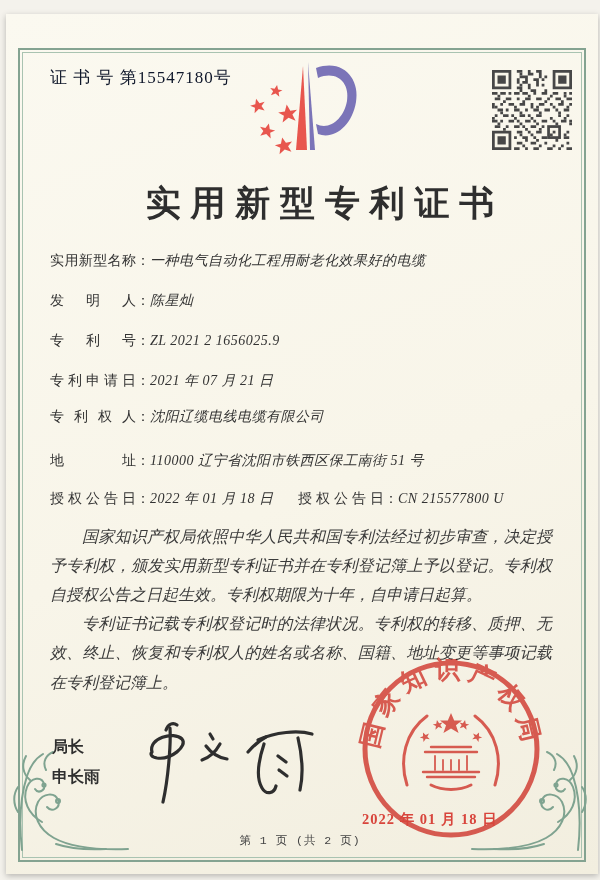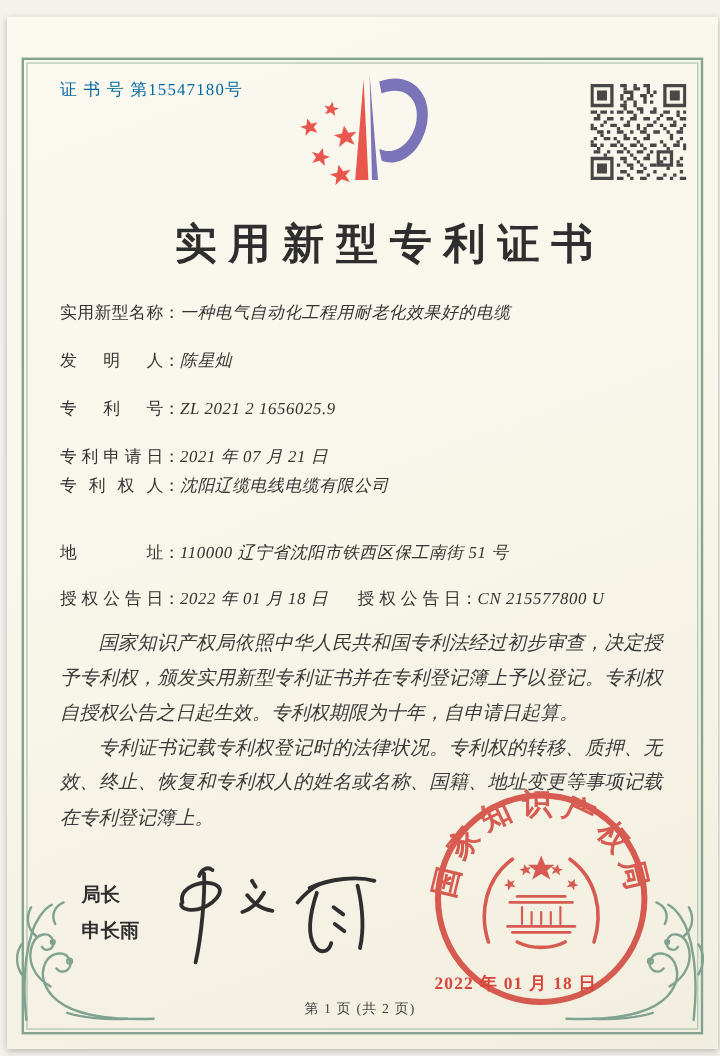--- a/index.html
+++ b/index.html
@@ -15,21 +15,21 @@
     background:linear-gradient(160deg,#fbf9f0 0%,#f8f5e9 55%,#f2eedf 100%);
     box-shadow:0 2px 6px rgba(0,0,0,.25);
   }
   .frame{
     position:absolute;left:18px;top:48px;width:564px;height:810px;
     border:2px solid #84a391;
   }
   .frame-inner{position:absolute;inset:2px;border:1px solid #a9c3b1;}
   .cert-no{
     position:absolute;left:50px;top:66px;
-    font-size:14px;color:#0369a1;letter-spacing:1px;
+    font-size:17px;color:#0f172a;letter-spacing:1px;
   }
   .logo{position:absolute;left:236px;top:54px;}
   .qr{position:absolute;left:492px;top:70px;}
   .title{
     position:absolute;left:0;top:180px;width:600px;
     text-align:center;font-size:35px;font-weight:600;color:#2e2e2e;
     letter-spacing:.28em;text-indent:.28em;margin-left:20px;
   }
   .field-row{position:absolute;left:50px;font-size:14px;color:#333;white-space:nowrap;}
   .flabel{
@@ -44,32 +44,32 @@
   .grant-pair2{position:absolute;left:298px;}
   .paras{
     position:absolute;left:50px;top:522px;width:502px;
     font-size:16px;line-height:1.82;color:#3b3b3b;
     text-align:justify;font-style:italic;
   }
   .paras p{margin:0;text-indent:2em;}
   .signer{
     position:absolute;left:52px;top:732px;
     font-family:"Liberation Sans","DejaVu Sans",sans-serif;
-    font-weight:bold;font-size:16px;color:#2f2f2f;line-height:1.9;margin-left:16px;
+    font-weight:bold;font-size:16px;color:#2f2f2f;line-height:1.9;
   }
   .signature{position:absolute;left:130px;top:710px;}
   .seal{position:absolute;left:356px;top:654px;opacity:.9;mix-blend-mode:multiply;}
   .seal-date{
     position:absolute;left:362px;top:810px;
     color:#d8453c;font-size:14.5px;letter-spacing:1px;font-weight:600;
     z-index:5;
   }
   .footer{
     position:absolute;left:0;top:833px;width:600px;text-align:center;
-    font-size:11.5px;color:#444;letter-spacing:1px;
+    font-size:11.5px;color:#444;letter-spacing:1px;font-family:Liberation Mono, monospace;
   }
   .flourish{position:absolute;top:748px;}
   .flourish.left{left:8px;}
   .flourish.right{left:470px;transform:scaleX(-1);}
 </style>
 </head>
 <body>
 
 <div class="page">
   <div class="paper"></div>
@@ -149,21 +149,21 @@
   </div>
   <div class="field-row" style="top:292px">
     <span class="flabel">发明人</span><span class="colon">：</span><span class="fvalue">陈星灿</span>
   </div>
   <div class="field-row" style="top:332px">
     <span class="flabel">专利号</span><span class="colon">：</span><span class="fvalue">ZL 2021 2 1656025.9</span>
   </div>
   <div class="field-row" style="top:372px">
     <span class="flabel">专利申请日</span><span class="colon">：</span><span class="fvalue">2021 年 07 月 21 日</span>
   </div>
-  <div class="field-row" style="top:396px">
+  <div class="field-row" style="top:408px">
     <span class="flabel">专利权人</span><span class="colon">：</span><span class="fvalue">沈阳辽缆电线电缆有限公司</span>
   </div>
   <div class="field-row" style="top:452px">
     <span class="flabel">地址</span><span class="colon">：</span><span class="fvalue">110000 辽宁省沈阳市铁西区保工南街 51 号</span>
   </div>
 
   <div class="grant-row">
     <span class="grant-pair1">
       <span class="flabel">授权公告日</span><span class="colon">：</span><span class="fvalue">2022 年 01 月 18 日</span>
     </span>

